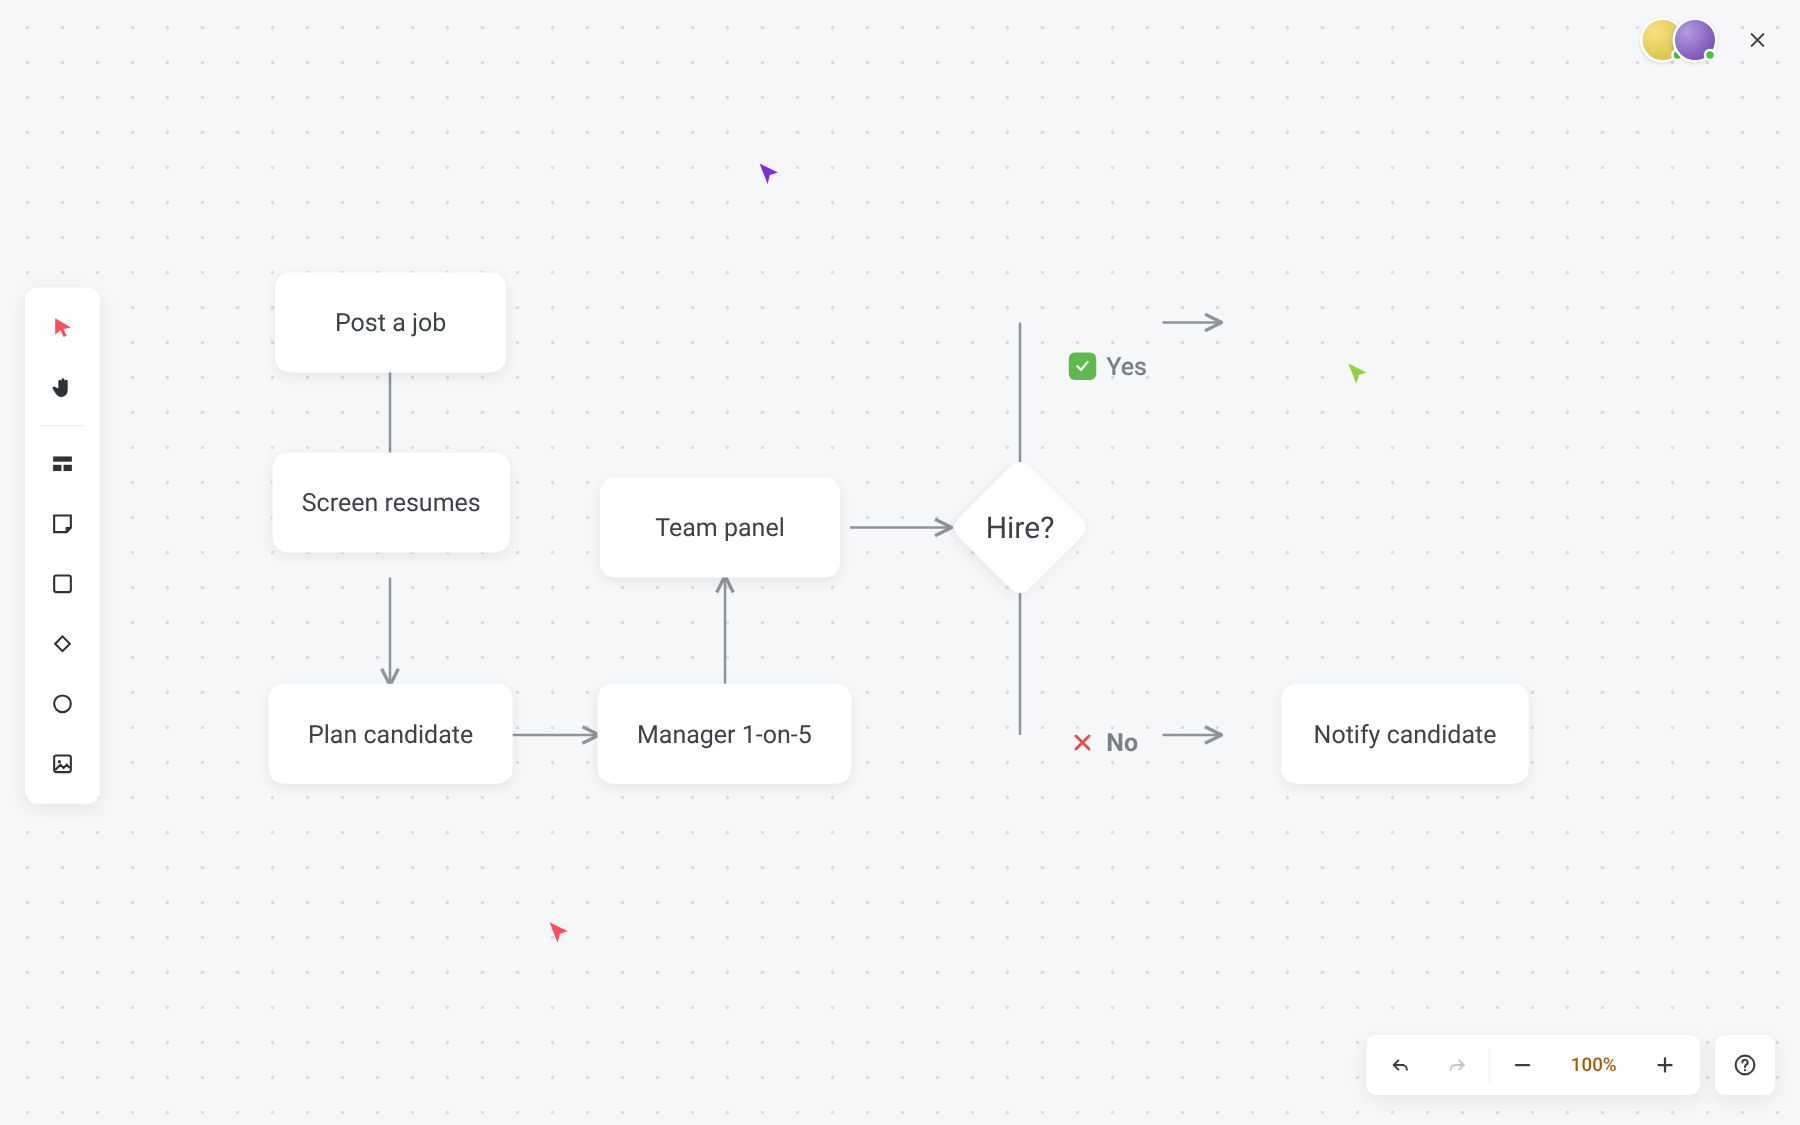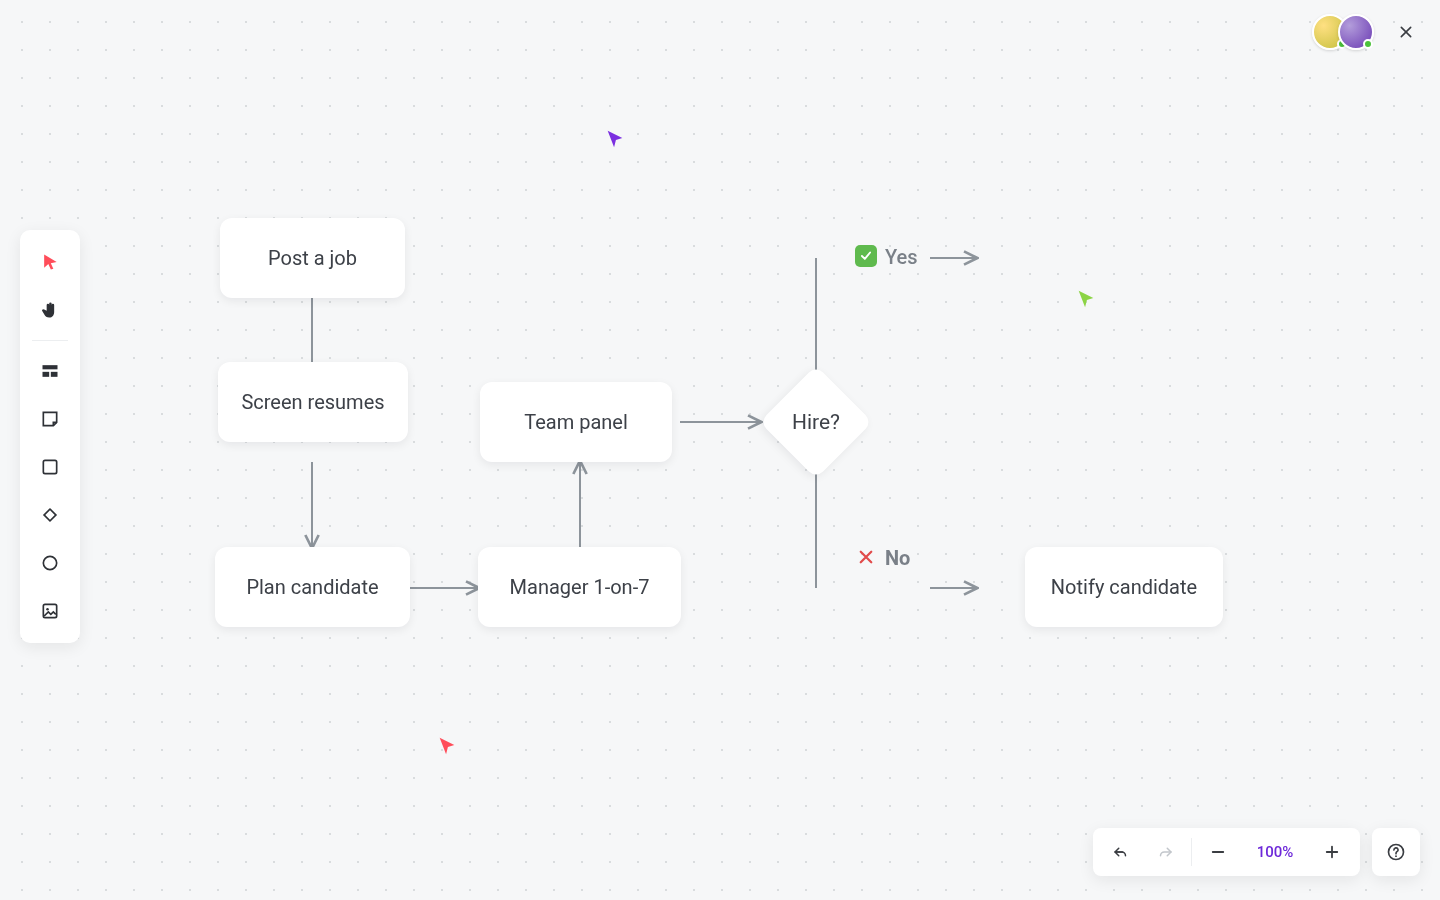--- a/index.html
+++ b/index.html
@@ -51,21 +51,21 @@
     position: absolute; right: 20px; bottom: 24px;
     display:flex; align-items:center; gap:12px;
   }
   .zoom-panel {
     background:#fff; border-radius:8px; box-shadow:0 4px 16px rgba(20,20,30,.08);
     display:flex; align-items:center; height:48px; padding:0 6px;
   }
   .zbtn { width:44px; height:44px; display:flex; align-items:center; justify-content:center; color:#3a3d42; cursor:pointer; }
   .zbtn.disabled { color:#c2c6cb; cursor:default; }
   .zbtn svg { width:18px; height:18px; }
-  .zlabel { min-width:70px; text-align:center; font-size:15px; color:#6d28d9; font-weight:500; }
+  .zlabel { min-width:70px; text-align:center; font-size:15px; color:#a16207; font-weight:500; }
   .zdivider { width:1px; height:28px; background:#eceef0; margin:0 4px; }
   .help-btn {
     width:48px; height:48px; background:#fff; border-radius:8px;
     box-shadow:0 4px 16px rgba(20,20,30,.08);
     display:flex; align-items:center; justify-content:center; color:#3a3d42; cursor:pointer;
   }
   .help-btn svg { width:20px; height:20px; }
 
   
   .node {
@@ -77,26 +77,26 @@
   }
   .node.selected { border:3px solid #8cd445; box-shadow:none; }
 
   .diamond-wrap { position:absolute; }
   .diamond-wrap .shape {
     width:100%; height:100%; background:#fff; transform:rotate(45deg);
     border-radius:10px; box-shadow: 0 3px 10px rgba(20,20,30,.07);
   }
   .diamond-wrap .label {
     position:absolute; inset:0; display:flex; align-items:center; justify-content:center;
-    color:#3d4148; font-size:21px;
+    color:#3d4148; font-size:24px;
   }
 
   .pill-label {
-    position:absolute; display:flex; align-items:flex-start; gap:8px;
-    font-size:20px; color:#7a8088; font-weight:500;
+    position:absolute; display:flex; align-items:center; gap:8px;
+    font-size:20px; color:#7a8088; font-weight:500;margin-top:36px;
   }
   .pill-label .chip { width:22px; height:22px; border-radius:5px; display:flex; align-items:center; justify-content:center; }
   .chip.yes { background:#5fba4e; color:#fff; }
   .chip.no  { color:#e14b4b; background:transparent; }
   .chip svg { width:14px; height:14px; }
   .chip.no svg { width:18px; height:18px; stroke:#e14b4b; }
 
   .cursor { position:absolute; }
   .cursor svg { width:22px; height:22px; }
 
@@ -204,21 +204,21 @@
 
   <div class="node" style="left:218px; top:362px; width:190px; height:80px;">
     <span>Screen resumes</span>
   </div>
 
   <div class="node" style="left:215px; top:547px; width:195px; height:80px;">
     <span>Plan candidate</span>
   </div>
 
   <div class="node" style="left:478px; top:547px; width:203px; height:80px;">
-    <span>Manager 1-on-7</span>
+    <span>Manager 1-on-5</span>
   </div>
 
   <div class="node" style="left:480px; top:382px; width:192px; height:80px;">
     <span>Team panel</span>
   </div>
 
   <div class="diamond-wrap" style="left:776px; top:382px; width:80px; height:80px;">
     <div class="shape"></div>
     <div class="label">Hire?</div>
   </div>

